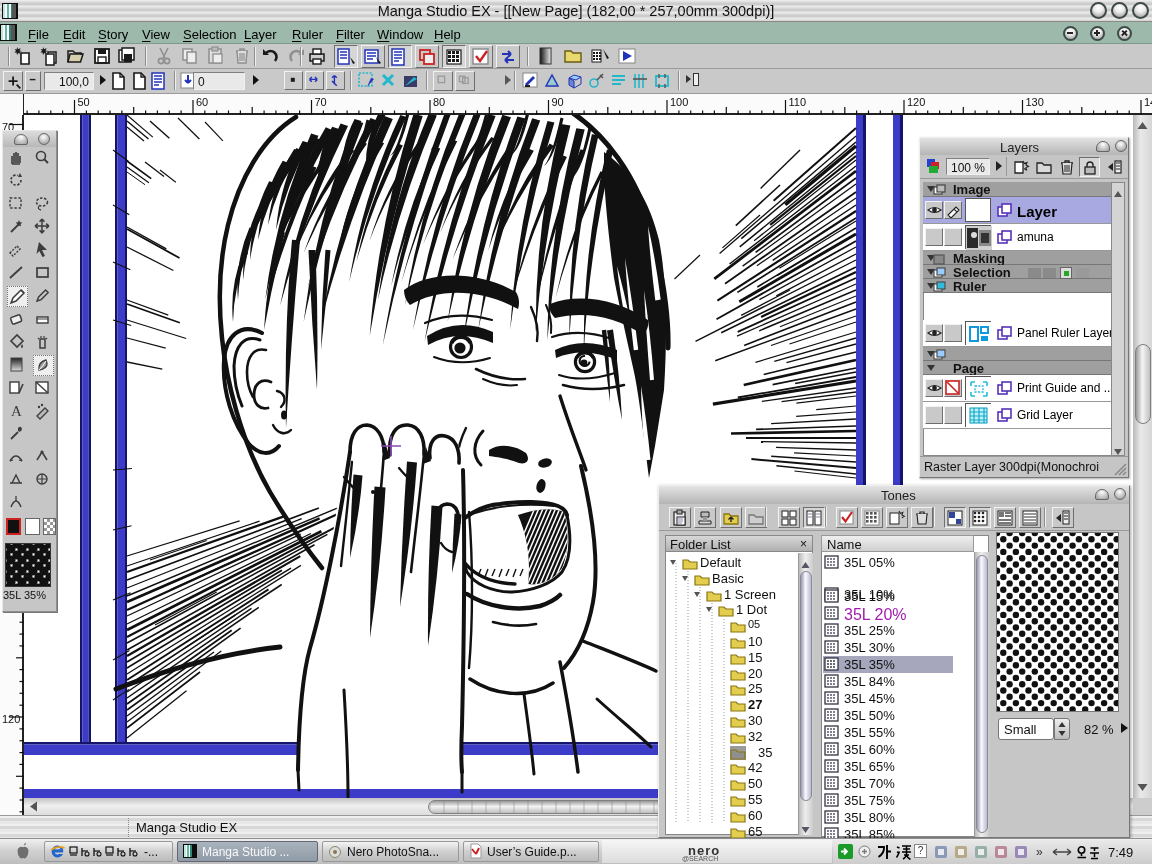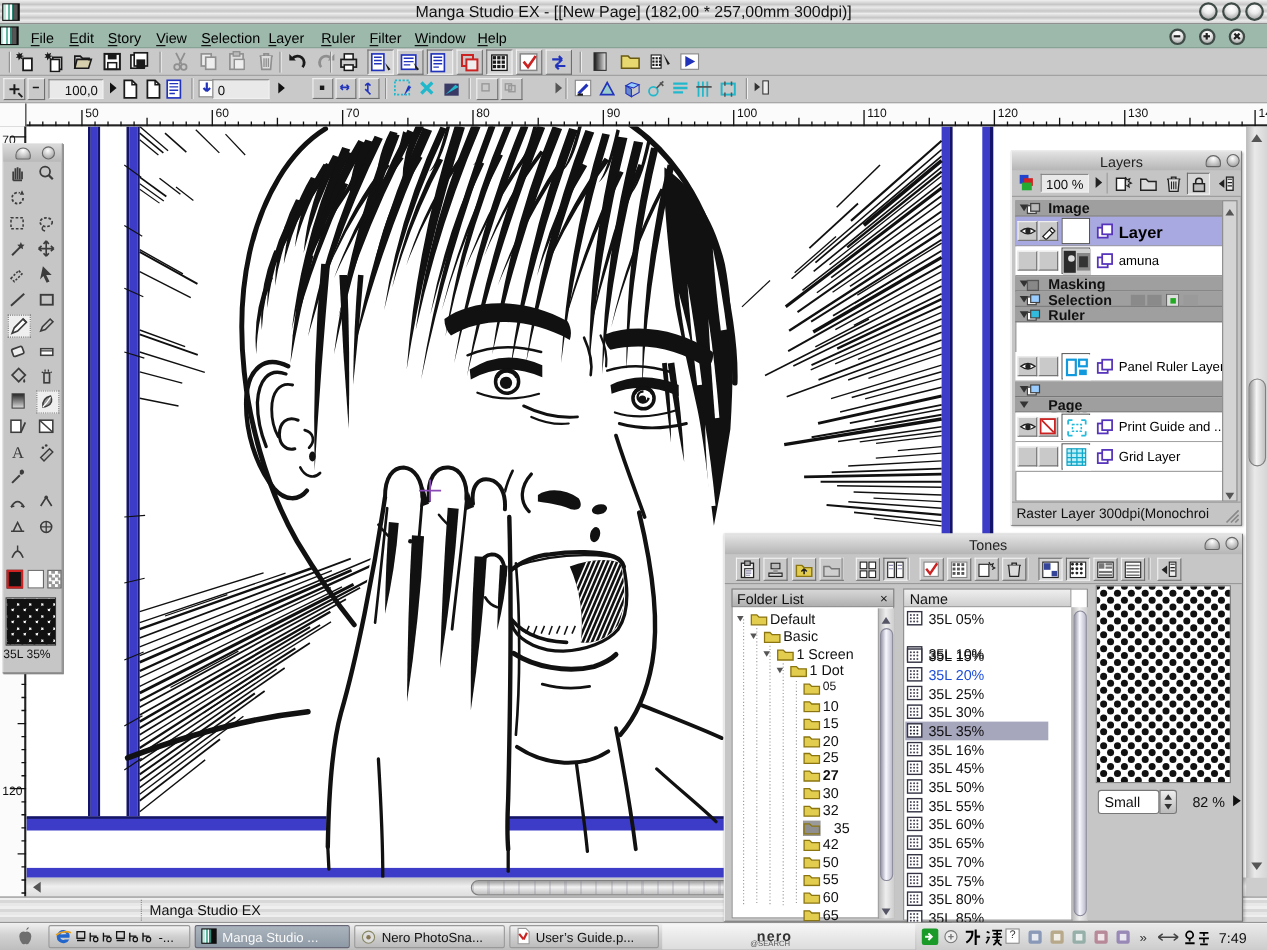--- a/index.html
+++ b/index.html
@@ -1491,21 +1491,21 @@
           <circle cx="4" cy="4" r="0.9" fill="#445"></circle>
           <circle cx="4" cy="7" r="0.9" fill="#445"></circle>
           <circle cx="4" cy="10" r="0.9" fill="#445"></circle>
           <circle cx="7" cy="4" r="0.9" fill="#445"></circle>
           <circle cx="7" cy="7" r="0.9" fill="#445"></circle>
           <circle cx="7" cy="10" r="0.9" fill="#445"></circle>
           <circle cx="10" cy="4" r="0.9" fill="#445"></circle>
           <circle cx="10" cy="7" r="0.9" fill="#445"></circle>
           <circle cx="10" cy="10" r="0.9" fill="#445"></circle>
         </svg></span>
-      <span class="abs" style="left:21px;top:1px;font-size:13px;color:#1d4ed8">35L 20%</span>
+      <span class="abs" style="left:21px;top:1px;font-size:16px;color:#a21caf">35L 20%</span>
     </div>
     <div class="abs" style="left:164px;top:136px;width:130px;height:17px;">
       <span class="abs" style="left:1px;top:1px"><svg width="15" height="14">
           <rect x="1" y="1" width="13" height="12" fill="#fff" stroke="#334" stroke-width="1.3"></rect>
           <circle cx="4" cy="4" r="0.9" fill="#445"></circle>
           <circle cx="4" cy="7" r="0.9" fill="#445"></circle>
           <circle cx="4" cy="10" r="0.9" fill="#445"></circle>
           <circle cx="7" cy="4" r="0.9" fill="#445"></circle>
           <circle cx="7" cy="7" r="0.9" fill="#445"></circle>
           <circle cx="7" cy="10" r="0.9" fill="#445"></circle>
@@ -1551,21 +1551,21 @@
           <circle cx="4" cy="4" r="0.9" fill="#445"></circle>
           <circle cx="4" cy="7" r="0.9" fill="#445"></circle>
           <circle cx="4" cy="10" r="0.9" fill="#445"></circle>
           <circle cx="7" cy="4" r="0.9" fill="#445"></circle>
           <circle cx="7" cy="7" r="0.9" fill="#445"></circle>
           <circle cx="7" cy="10" r="0.9" fill="#445"></circle>
           <circle cx="10" cy="4" r="0.9" fill="#445"></circle>
           <circle cx="10" cy="7" r="0.9" fill="#445"></circle>
           <circle cx="10" cy="10" r="0.9" fill="#445"></circle>
         </svg></span>
-      <span class="abs" style="left:21px;top:1px;font-size:13px;color:#111">35L 16%</span>
+      <span class="abs" style="left:21px;top:1px;font-size:13px;color:#111">35L 84%</span>
     </div>
     <div class="abs" style="left:164px;top:204px;width:130px;height:17px;">
       <span class="abs" style="left:1px;top:1px"><svg width="15" height="14">
           <rect x="1" y="1" width="13" height="12" fill="#fff" stroke="#334" stroke-width="1.3"></rect>
           <circle cx="4" cy="4" r="0.9" fill="#445"></circle>
           <circle cx="4" cy="7" r="0.9" fill="#445"></circle>
           <circle cx="4" cy="10" r="0.9" fill="#445"></circle>
           <circle cx="7" cy="4" r="0.9" fill="#445"></circle>
           <circle cx="7" cy="7" r="0.9" fill="#445"></circle>
           <circle cx="7" cy="10" r="0.9" fill="#445"></circle>

